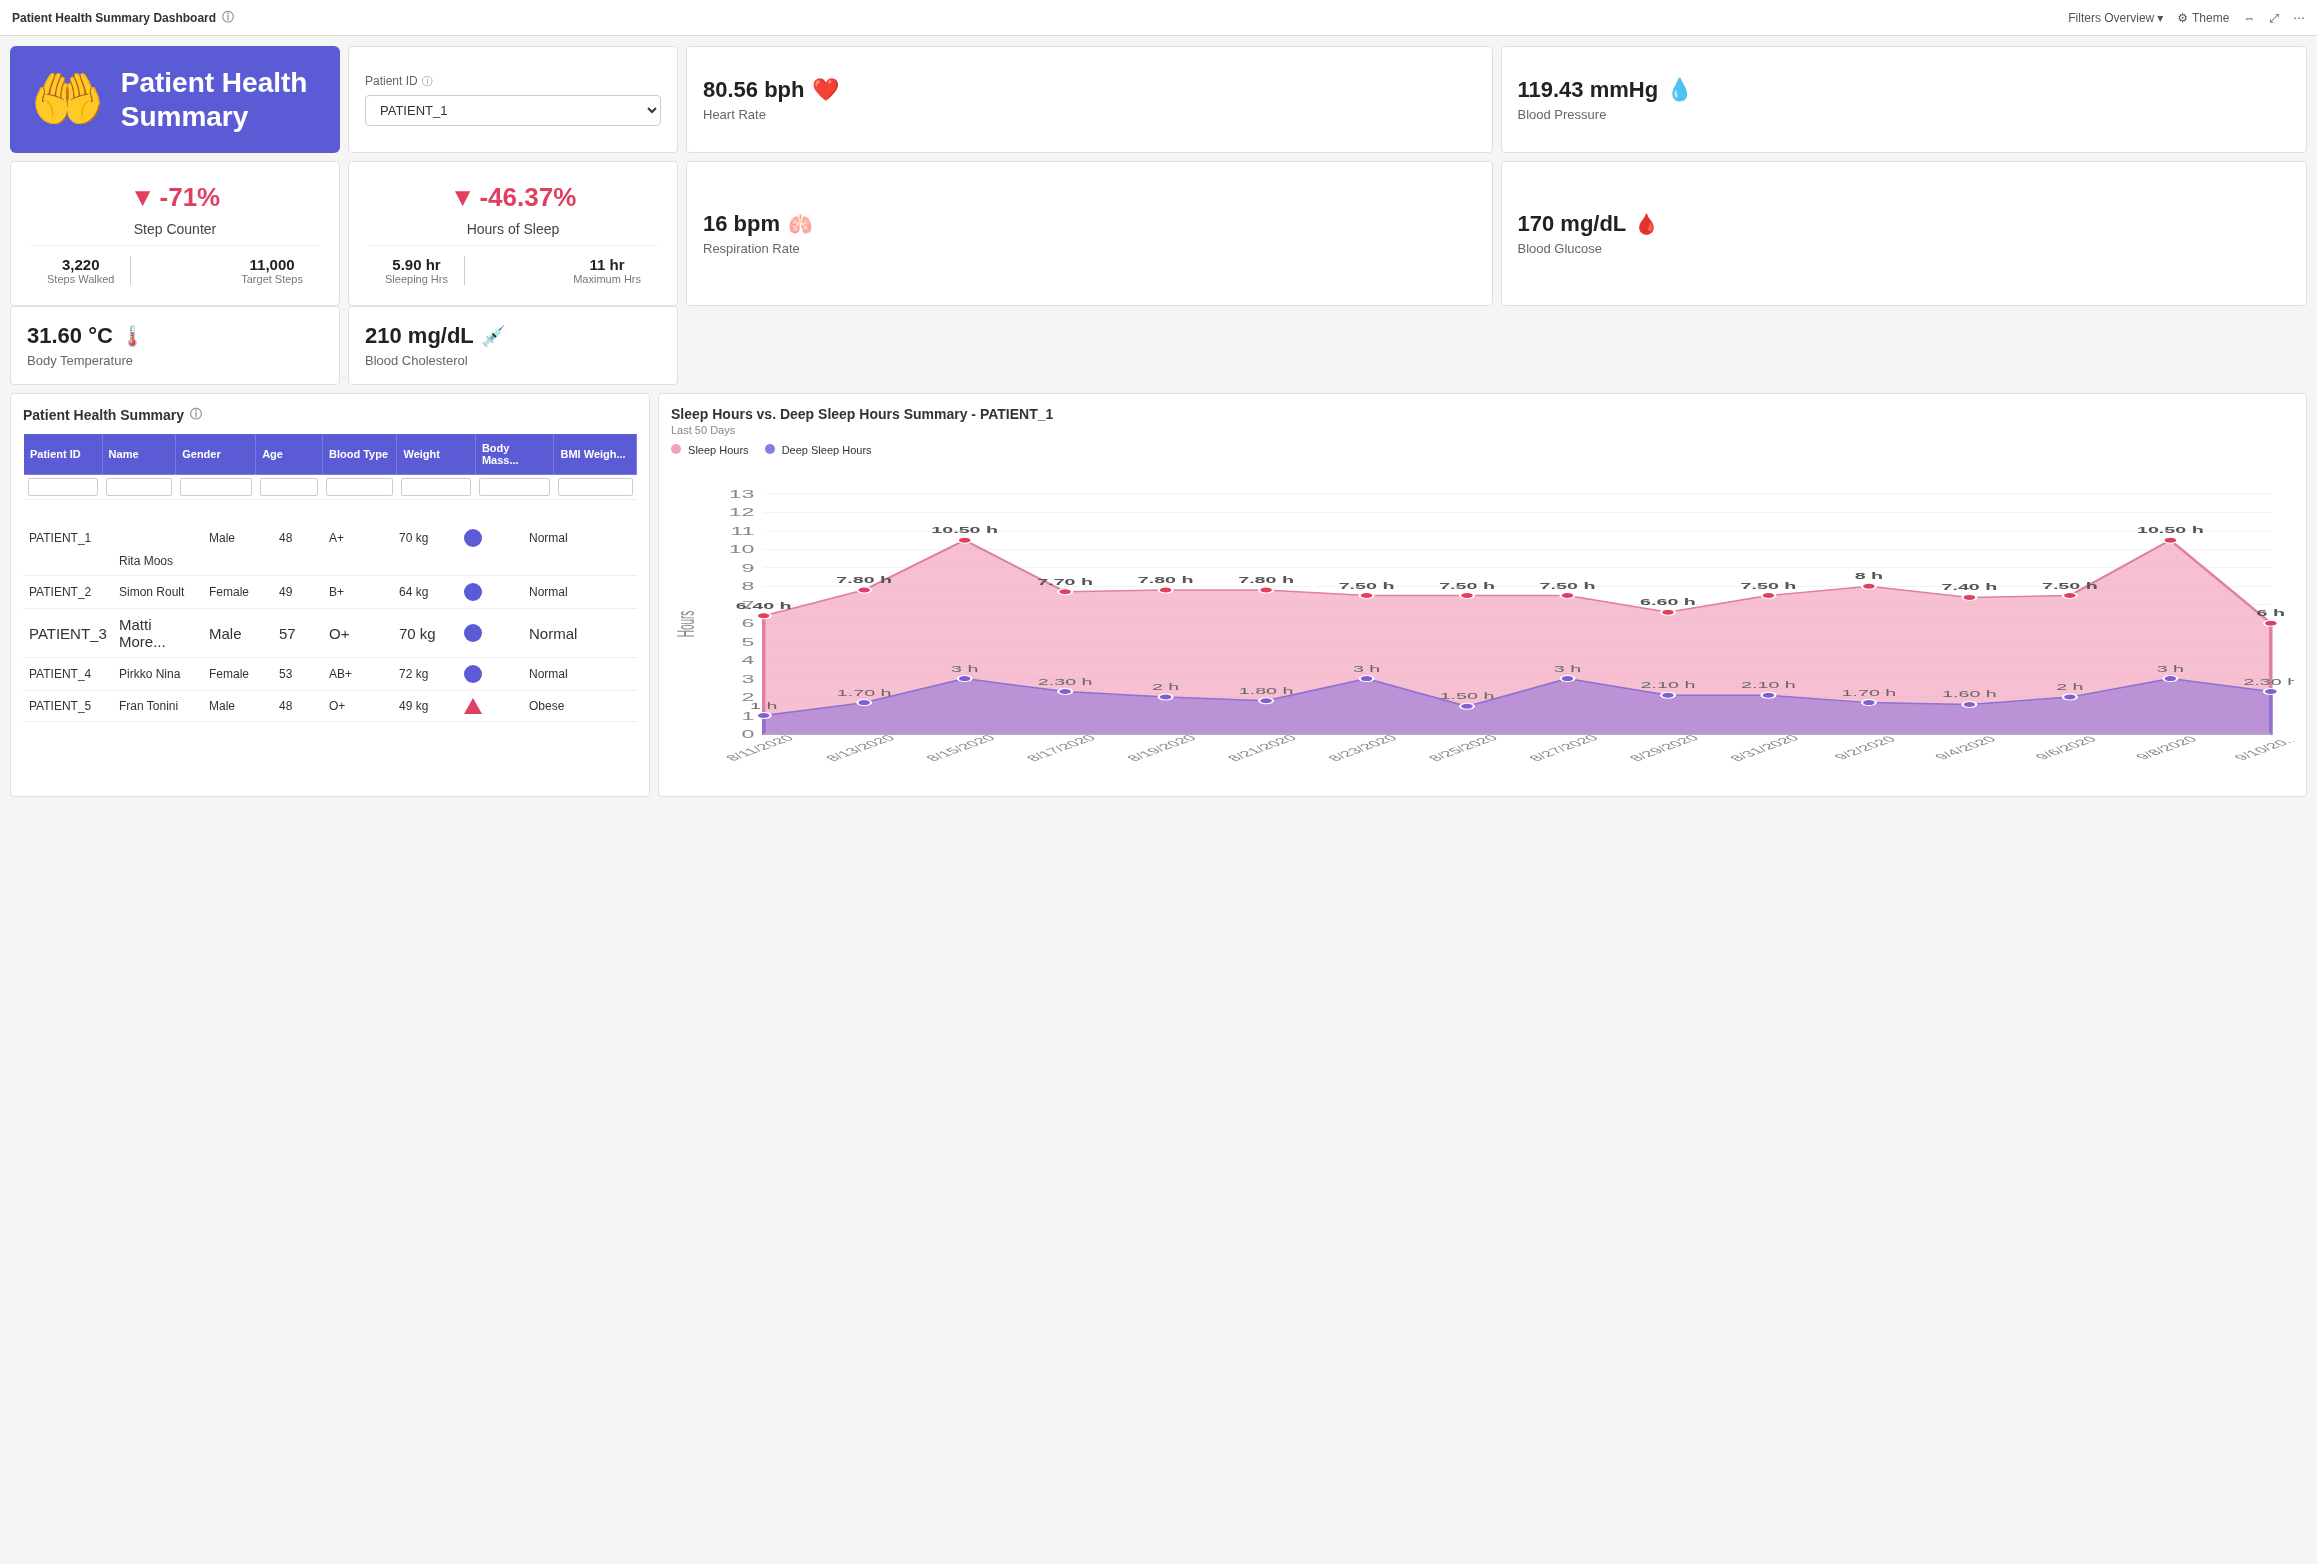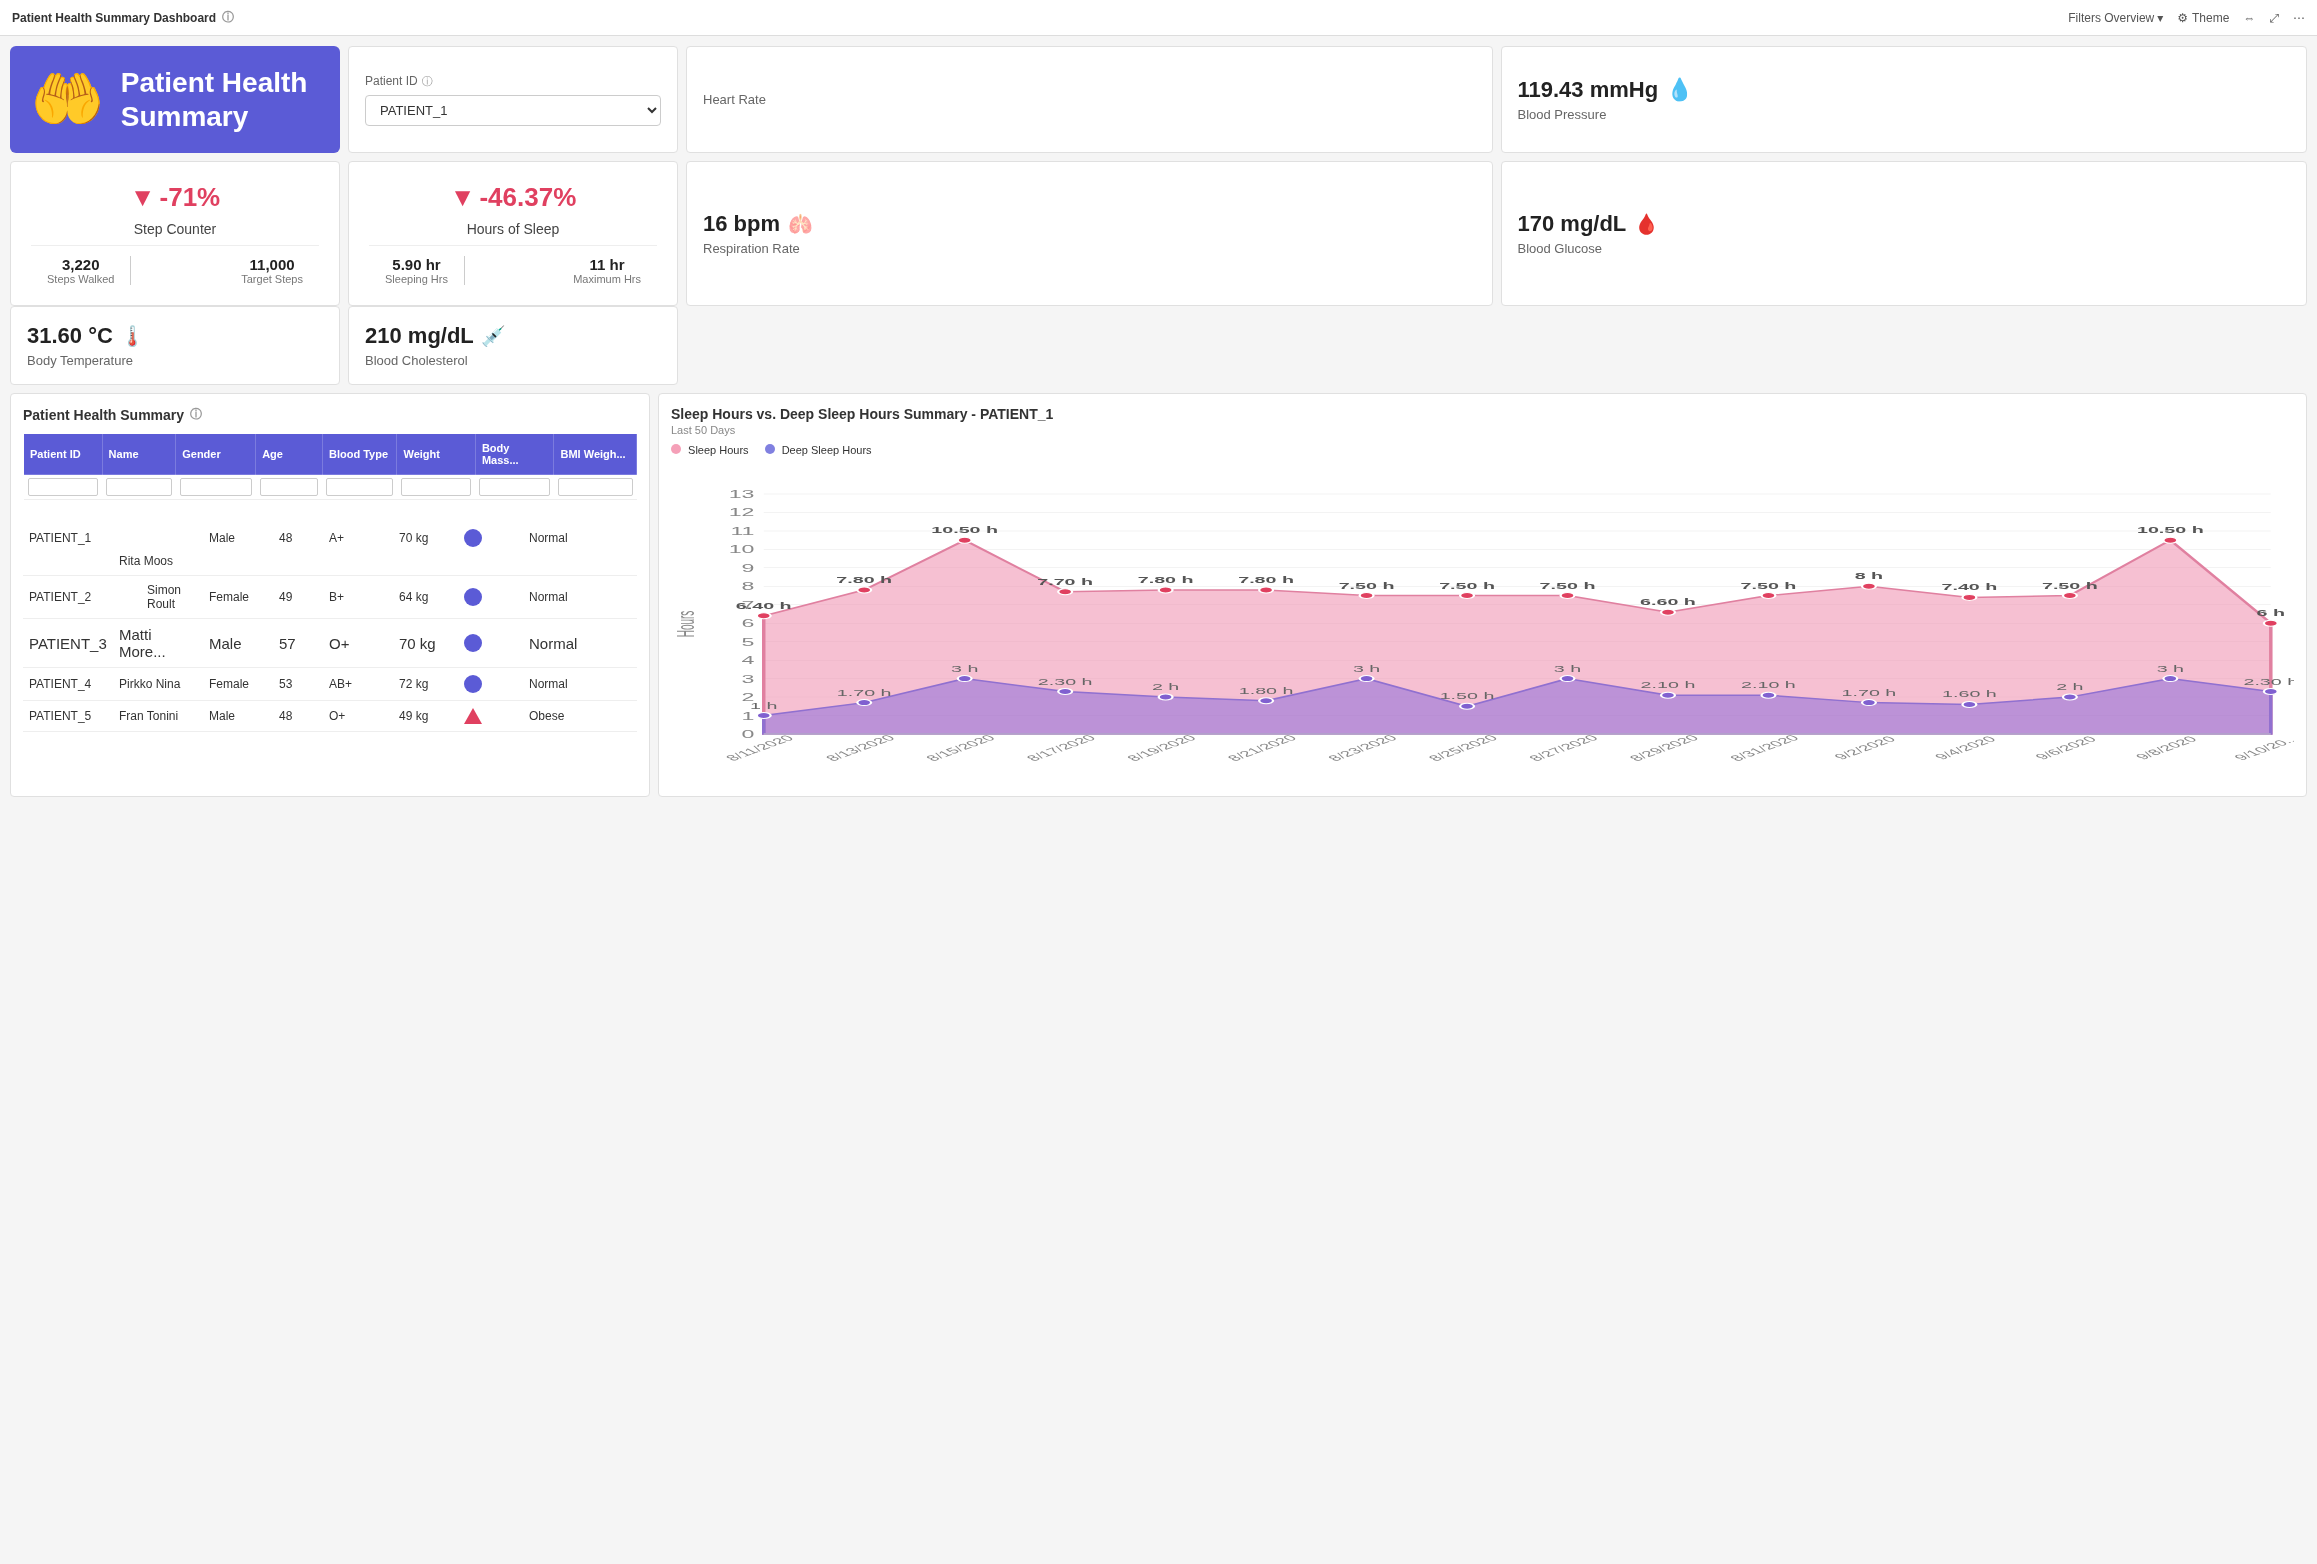--- a/index.html
+++ b/index.html
@@ -118,20 +118,24 @@
       <select>
         <option>PATIENT_1</option>
         <option>PATIENT_2</option>
         <option>PATIENT_3</option>
         <option>PATIENT_4</option>
         <option>PATIENT_5</option>
       </select>
     </div>
 
     <div class="card metric-card">
+      <div class="metric-value">
+        <span>80.56 bph</span>
+        <span style="color:#e04060;font-size:22px;">❤️</span>
+      </div>
       <div class="metric-label">Heart Rate</div>
     </div>
 
     <div class="card metric-card">
       <div class="metric-value">
         <span>119.43 mmHg</span>
         <span style="color:#e04060;font-size:22px;">💧</span>
       </div>
       <div class="metric-label">Blood Pressure</div>
     </div>
@@ -253,21 +257,21 @@
             <div style="padding: 0px 6px;">48</div>
             <div style="padding: 0px 6px;">A+</div>
             <div style="padding: 0px 6px;">70 kg</div>
             <div style="padding: 0px 6px; display: flex; align-items: center; gap: 4px;">
               <span style="width:18px;height:18px;border-radius:50%;background:#5b5bd6;display:inline-block;"></span>
             </div>
             <div style="padding: 0px 6px;">Normal</div>
           </div>
           <div style="display: grid; grid-template-columns: 90px 90px 70px 50px 70px 65px 65px 75px; border-bottom: 1px solid rgb(238, 238, 238); padding: 7px 0px; font-size: 12px; align-items: center;">
             <div style="padding: 0px 6px;">PATIENT_2</div>
-            <div style="padding: 0px 6px; margin-left: 28px;">Simon Roult</div>
+            <div style="padding: 0px 6px;">Simon Roult</div>
             <div style="padding: 0px 6px;">Female</div>
             <div style="padding: 0px 6px;">49</div>
             <div style="padding: 0px 6px;">B+</div>
             <div style="padding: 0px 6px;">64 kg</div>
             <div style="padding: 0px 6px; display: flex; align-items: center; gap: 4px;">
               <span style="width:18px;height:18px;border-radius:50%;background:#5b5bd6;display:inline-block;"></span>
             </div>
             <div style="padding: 0px 6px;">Normal</div>
           </div>
           <div style="display: grid; grid-template-columns: 90px 90px 70px 50px 70px 65px 65px 75px; border-bottom: 1px solid rgb(238, 238, 238); padding: 7px 0px; font-size: 15px; align-items: center;">

